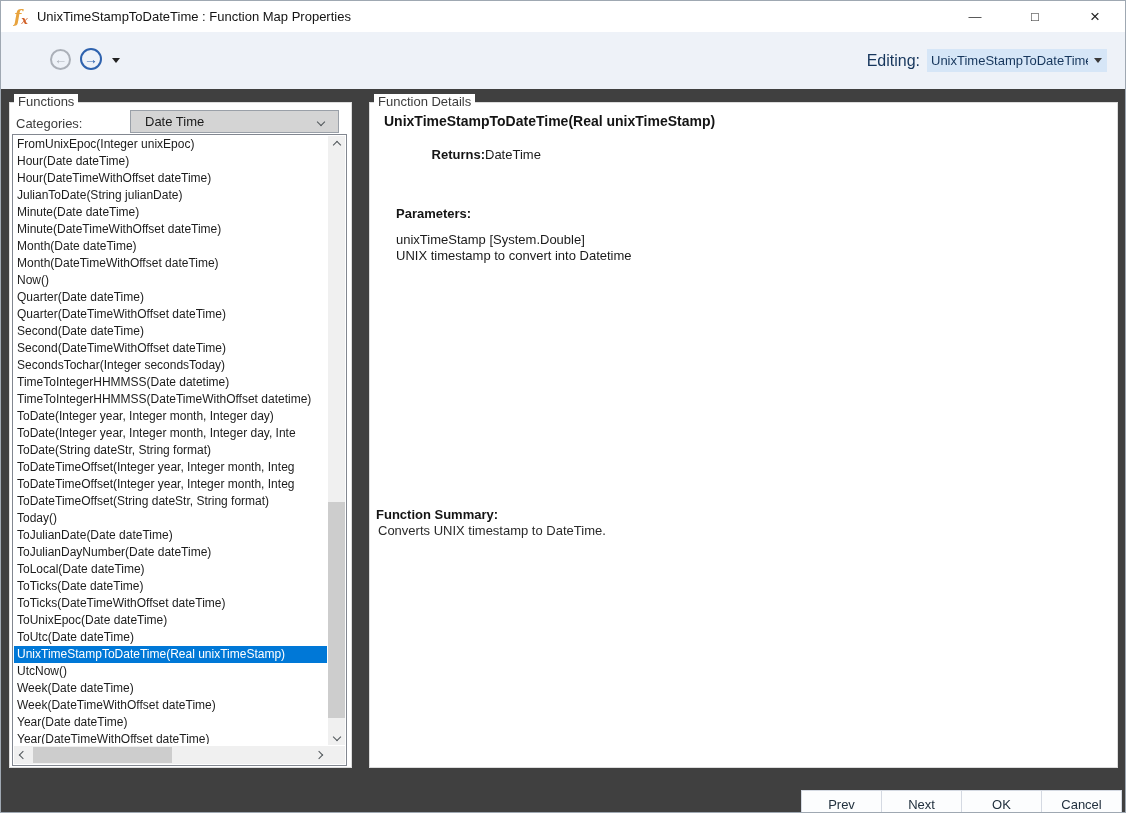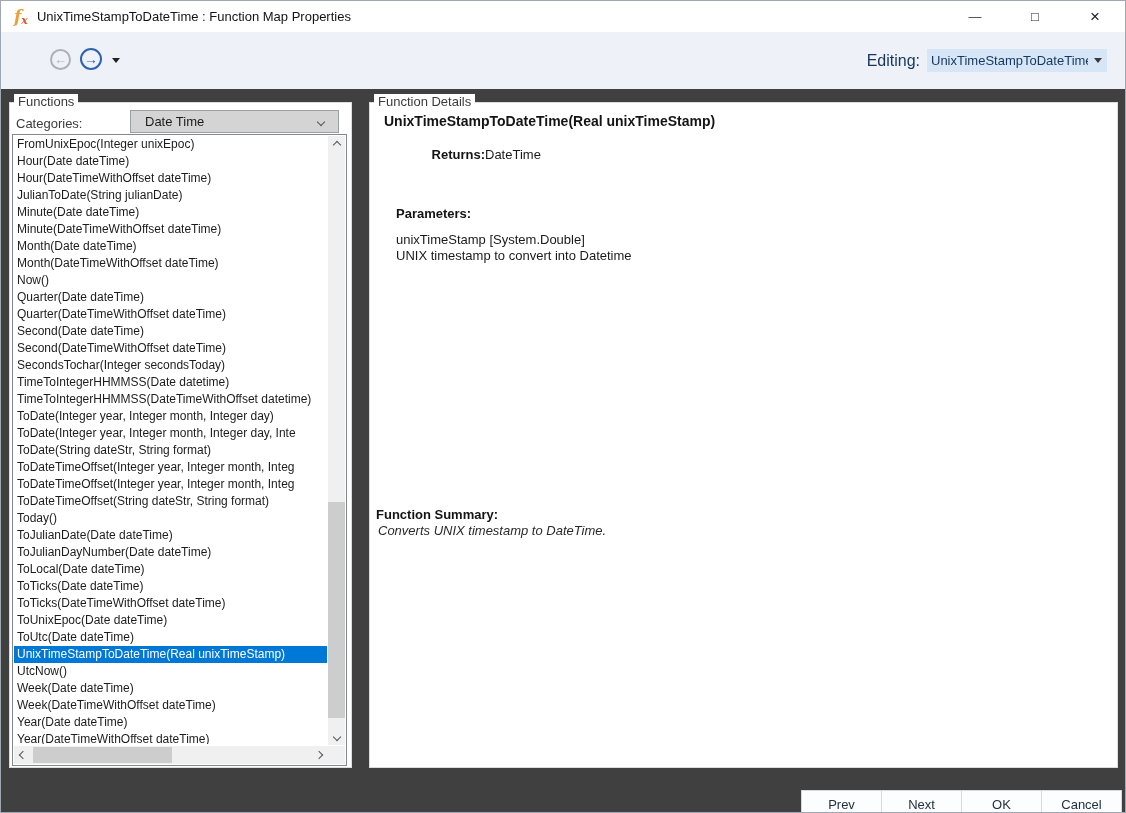--- a/index.html
+++ b/index.html
@@ -61,21 +61,21 @@
   .hs-thumb{position:absolute;left:19px;top:1px;width:139px;height:16px;background:#cdcdcd;}
   
   .signature{position:absolute;left:14px;top:10px;font-size:14px;font-weight:bold;color:#141414;}
   .returns-row{position:absolute;left:26px;top:44px;font-size:13px;text-align:right;}
   .lbl{font-weight:bold;color:#141414;font-size:13px;}
   .returns-row .lbl{display:inline-block;width:89px;}
   .params-label{position:absolute;left:26px;top:103px;}
   .param-name{position:absolute;left:26px;top:129px;font-size:13px;}
   .param-desc{position:absolute;left:26px;top:145px;font-size:13px;}
   .summary-label{position:absolute;left:6px;top:404px;}
-  .summary-text{position:absolute;left:8px;top:420px;font-size:13px;font-style:italic;color:#2a2a2a;}
+  .summary-text{position:absolute;left:8px;top:420px;font-size:13px;color:#2a2a2a;}
   
   .footer-btn{position:absolute;top:789px;width:81px;height:28px;background:#fcfdfe;border:1px solid #d4d9e2;font-family:"Liberation Sans",sans-serif;font-size:13px;color:#22313f;display:flex;align-items:center;justify-content:center;padding:0;}
 </style>
 </head>
 <body>
 
 <div id="window">
 
   <div class="titlebar">
     <span class="fx-icon"><span class="fx-f">f</span><span class="fx-x">x</span></span>

